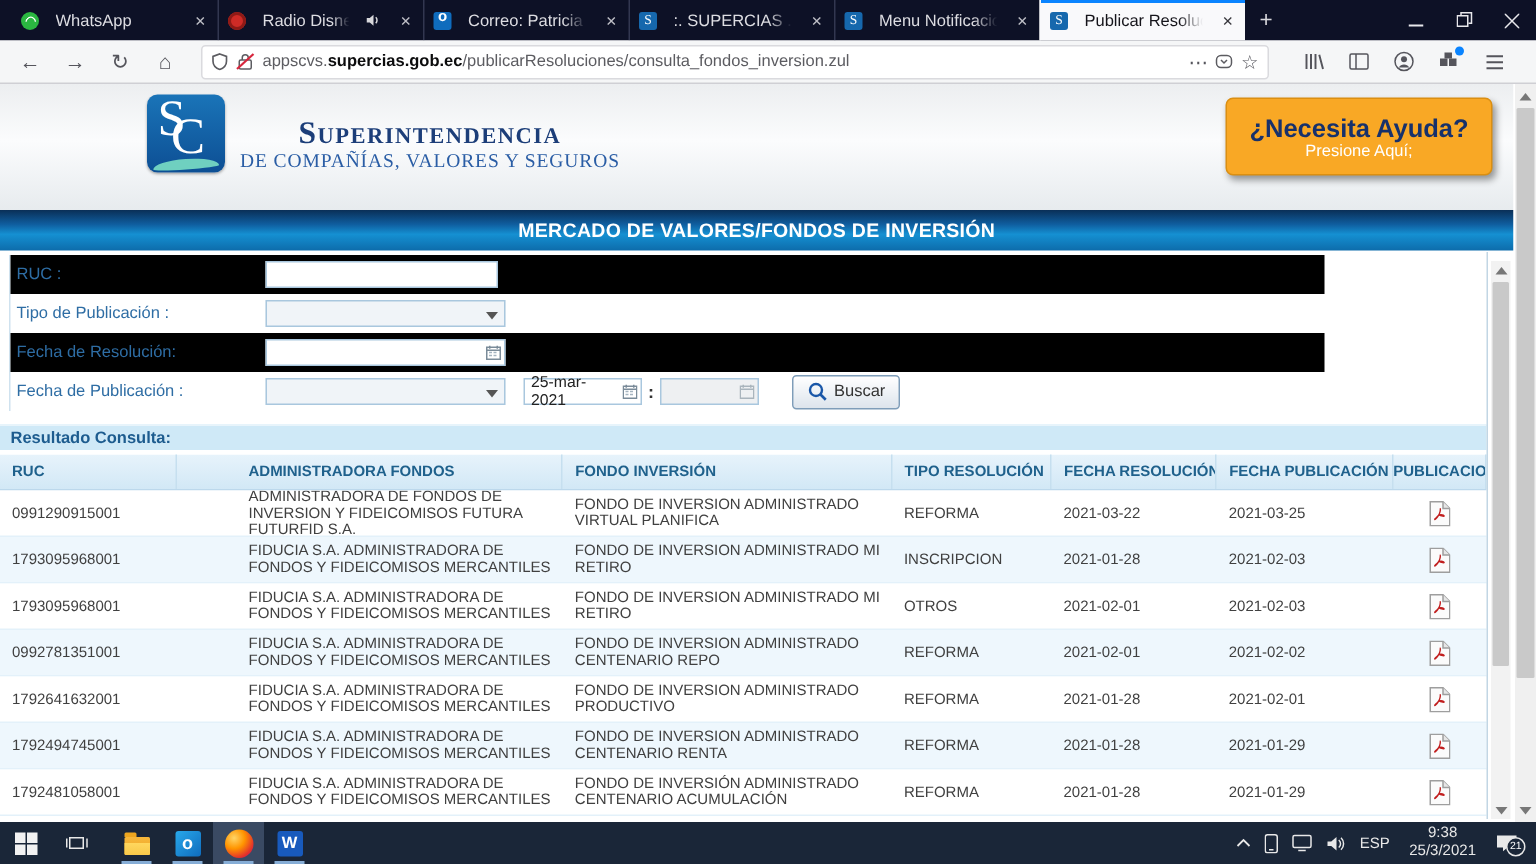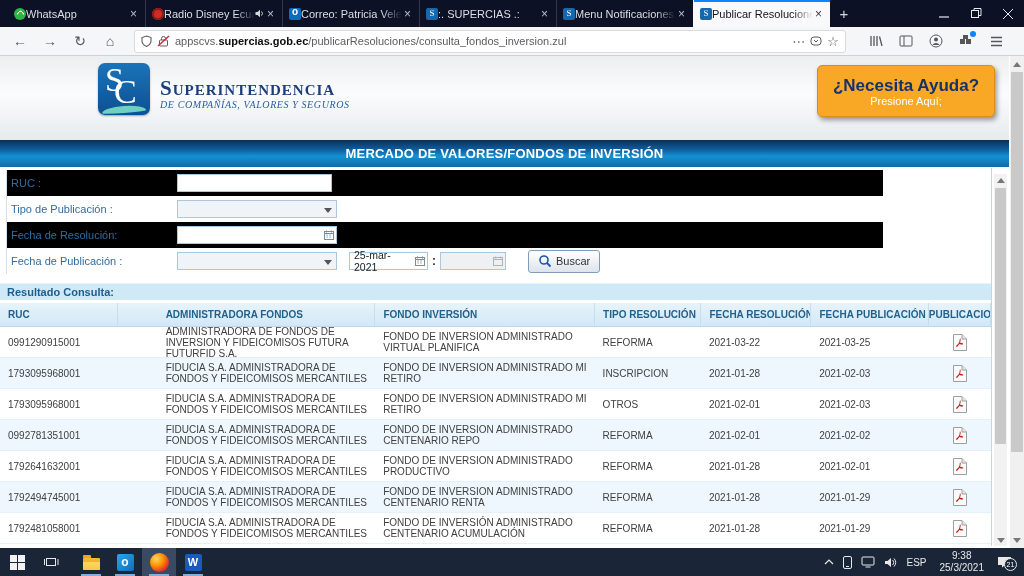--- a/index.html
+++ b/index.html
@@ -3,21 +3,21 @@
 <meta charset="utf-8">
 <style>
   * { margin:0; padding:0; box-sizing:border-box; }
   html,body { width:1024px; height:576px; overflow:hidden; }
   body { font-family:"Liberation Sans", sans-serif; background:#fff; }
   .screen { position:relative; width:1024px; height:576px; overflow:hidden; background:#fff; }
 
   
   .tabbar { position:absolute; top:0; left:0; width:1024px; height:27px; background:#0d1126; display:flex; }
   .tab-strip { display:flex; flex:1; height:27px; overflow:hidden; }
-  .tab { width:137px; height:27px; display:flex; align-items:center; padding:0 6px; gap:0;
+  .tab { width:137px; height:27px; display:flex; align-items:center; padding:0 6px; gap:11px;
          color:#dddde2; font-size:11px; border-left:1px solid #323750; position:relative; cursor:default; }
   .tab:first-child { border-left:none; margin-left:8px; }
   .tab.active { background:#f9f9fb; color:#15141a; border-left-color:#f9f9fb; }
   .tab.active::before { content:""; position:absolute; top:0; left:0; right:0; height:2px; background:#0a84ff; }
   .tab-label { flex:1; overflow:hidden; white-space:nowrap;
          -webkit-mask-image:linear-gradient(90deg,#000 80%,transparent); mask-image:linear-gradient(90deg,#000 80%,transparent); }
   .tab-close { font-size:12px; color:inherit; opacity:.85; padding:0 2px; }
   .tab-icon { width:12px; height:12px; flex:0 0 12px; position:relative; display:inline-block; }
   .fav-whatsapp { background:#2bb741; border-radius:50%; }
   .fav-whatsapp::after { content:""; position:absolute; left:3px; top:3px; width:5px; height:5px;
@@ -51,23 +51,23 @@
   .main-area { position:absolute; left:0; top:0; width:1009px; height:492px; overflow:hidden; }
 
   .site-header { position:absolute; left:0; top:0; width:1009px; height:84px;
                  background:linear-gradient(180deg,#eceef0 0%,#fbfcfd 45%,#e7ebee 100%); }
   .logo-box { position:absolute; left:98px; top:7px; width:52px; height:52px; border-radius:7px;
               background:linear-gradient(180deg,#1a74b8,#0d4f94); box-shadow:0 1px 2px rgba(0,0,0,.35); }
   .logo-box .ls { position:absolute; left:7px; top:-2px; color:#fff; font-family:"Liberation Serif",serif; font-size:34px; }
   .logo-box .lc { position:absolute; left:16px; top:10px; color:#fff; font-family:"Liberation Serif",serif; font-size:34px; }
   .logo-box::after { content:""; position:absolute; left:4px; bottom:2px; width:44px; height:7px;
               background:#6fd0c0; border-radius:50% 50% 50% 50%/80% 80% 20% 20%; transform:rotate(-4deg); }
-  .brand-text { position:absolute; left:160px; top:22px; color:#1c3e79; }
+  .brand-text { position:absolute; left:160px; top:22px; color:#1c3e79;text-align:center; }
   .brand-title { font-family:"Liberation Serif",serif; font-variant:small-caps; font-weight:bold; font-size:21px; letter-spacing:1px; line-height:20px; }
-  .brand-sub { font-family:"Liberation Serif",serif; font-size:10px; letter-spacing:.6px; color:#2a5da5; margin-top:1px;font-style:italic; }
+  .brand-sub { font-family:"Liberation Serif",serif; font-size:13px; letter-spacing:.6px; color:#2a5da5; margin-top:1px; }
   .help-btn { position:absolute; right:14px; top:9px; width:178px; height:52px; background:#f9a825;
               border:1px solid #db8f12; border-radius:5px; box-shadow:2px 3px 5px rgba(0,0,0,.4);
               display:flex; flex-direction:column; align-items:center; justify-content:center; }
   .help-title { color:#17316b; font-weight:bold; font-size:17px; line-height:19px; }
   .help-sub { color:#fff; font-size:11px; }
 
   .page-titlebar { position:absolute; left:0; top:84px; width:1009px; height:27px;
               background:linear-gradient(180deg,#0a2f57 0%,#0f5d9e 35%,#1590d2 60%,#0d6cab 100%);
               display:flex; align-items:center; justify-content:center; }
   .page-title { color:#fff; font-weight:bold; font-size:13px; letter-spacing:.2px; }

